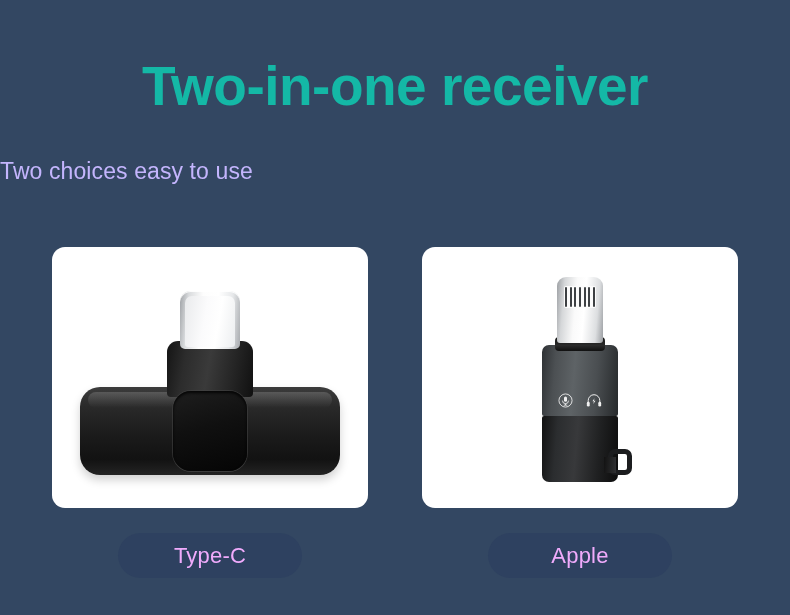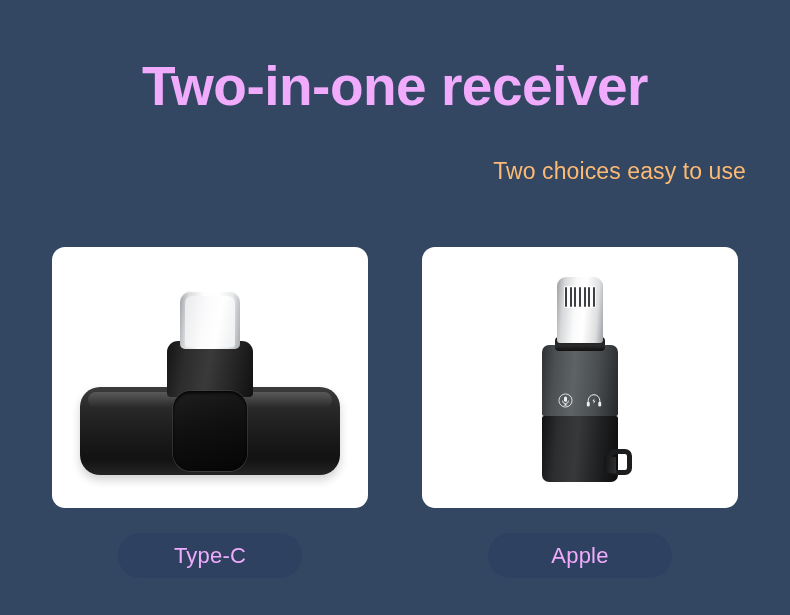--- a/index.html
+++ b/index.html
@@ -18,34 +18,34 @@
 
   
   .page-title {
     position: absolute;
     top: 58px;
     left: 0;
     width: 790px;
     text-align: center;
     font-size: 55px;
     font-weight: bold;
-    color: #f0abfc;
+    color: #14b8a6;
     letter-spacing: -0.5px;
     line-height: 1.05;
   }
 
   .page-subtitle {
     position: absolute;
     top: 158px;
     left: 0;
     width: 746px;
-    text-align: right;
+    text-align: left;
     font-size: 23px;
     font-weight: 400;
-    color: #fdba74;
+    color: #c4b5fd;
     letter-spacing: 0.1px;
   }
 
   
   .card {
     position: absolute;
     top: 247px;
     width: 316px;
     height: 261px;
     background: #ffffff;

